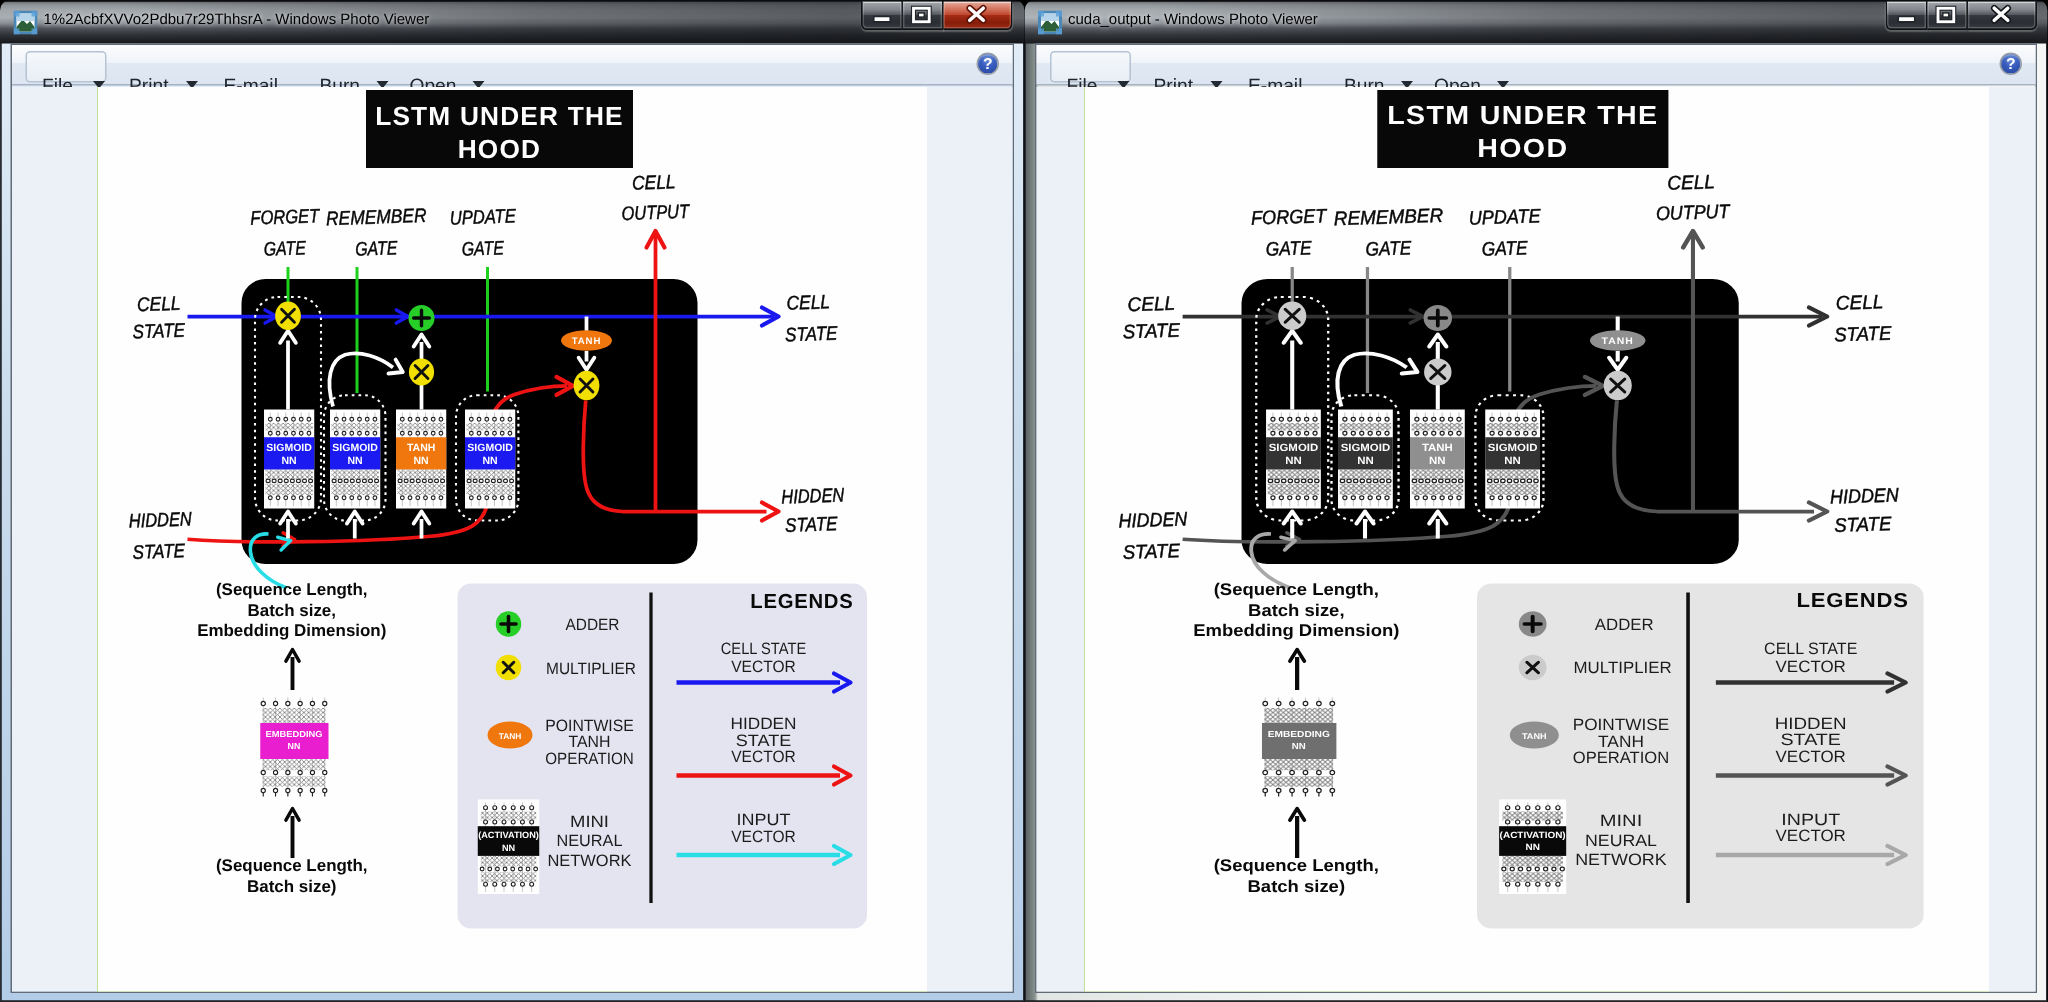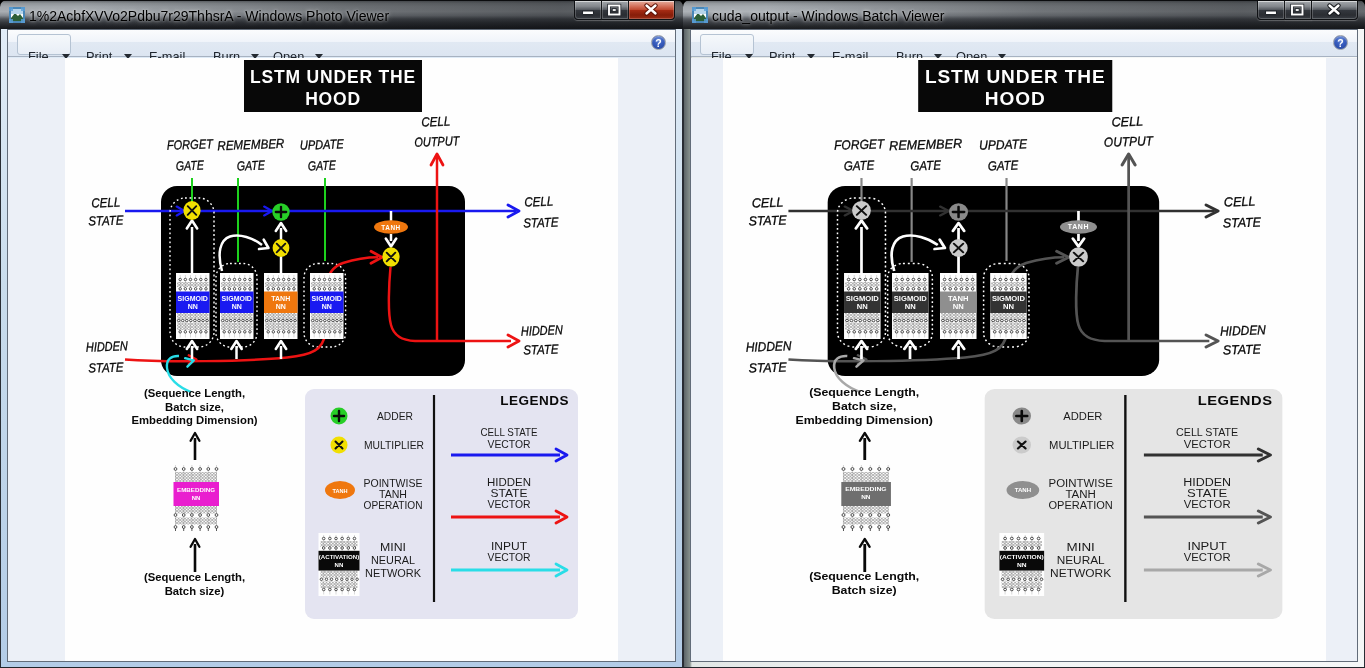--- a/index.html
+++ b/index.html
@@ -1,20 +1,20 @@
 <!DOCTYPE html>
 <html><head><meta charset="utf-8"><style>
 *{margin:0;padding:0;box-sizing:border-box}
 html,body{width:1365px;height:668px;overflow:hidden;background:#000;font-family:"Liberation Sans",sans-serif}
 .stage{position:absolute;left:0;top:0;width:1365px;height:668px;opacity:0.999;will-change:transform;transform:translateZ(0)}
 .win{position:absolute;top:0;height:668px;border-radius:7px 7px 0 0;overflow:hidden}
 .tbar{position:absolute;left:0;top:0;right:0;height:29px;background:linear-gradient(180deg,#6a6e73 0%,#909599 8%,#a2a7ac 20%,#aaafb4 38%,#8a8f95 52%,#51555b 64%,#33363b 78%,#202226 92%,#17191d 100%);border-top:1px solid #0c0d0f}
 .tbar .glow{position:absolute;left:0;top:0;width:100%;height:100%;background:linear-gradient(90deg,rgba(18,20,23,0) 12%,rgba(18,20,23,.38) 52%,rgba(18,20,23,.52) 82%,rgba(18,20,23,.45) 100%)}
 .ticon{position:absolute;left:9px;top:6px;width:16px;height:16px}
-.ttext{position:absolute;left:29px;top:7px;font-size:14px;color:#000;white-space:nowrap;text-shadow:0 0 3px rgba(255,255,255,.6),0 0 6px rgba(255,255,255,.4)}
+.ttext{position:absolute;left:29px;top:7px;font-size:10px;color:#000;white-space:nowrap;text-shadow:0 0 3px rgba(255,255,255,.6),0 0 6px rgba(255,255,255,.4)}
 .caps{position:absolute;top:0;height:20px;display:flex}
 .cap{height:19px;border:1px solid #101215;border-top:none;position:relative;box-shadow:inset 0 1px 0 rgba(255,255,255,.45),inset 0 0 0 1px rgba(255,255,255,.2),0 1px 1px rgba(255,255,255,.25)}
 .cap.min{width:28px;border-radius:0 0 0 4px}
 .cap.max{width:27px;border-left:none}
 .cap.cls{width:46px;border-left:none;border-radius:0 0 4px 0}
 .capg{background:linear-gradient(180deg,#a6aaae 0%,#84888d 30%,#54585e 49%,#35393f 52%,#2b2e33 78%,#3a3e44 100%)}
 .capr{background:linear-gradient(180deg,#e7af9f 0%,#d3705a 30%,#bf4930 49%,#a62c15 52%,#871e0a 78%,#9c2e17 100%)}
 .glass{position:absolute;left:0;top:29px;right:0;bottom:0;border-left:1px solid #2a2e35;border-right:1px solid #2a2e35;border-bottom:1px solid #23262b}
 .glassL{background:linear-gradient(180deg,#e2edf8 0%,#cadded 40%,#b4cde8 100%)}
 .glassR{background:linear-gradient(90deg,#5d6568 0,#89938f 6px,#e2e7e6 8px,#f2f5f5 30%,#f6f8f8 100%)}
@@ -534,21 +534,21 @@
     <svg class="ticon" viewBox="0 0 16 16">
           <rect x="1" y="1" width="14" height="14" fill="#fff"></rect>
           <rect x="1" y="1" width="14" height="14" fill="none" stroke="#4a88b8" stroke-width="2"></rect>
           <path d="M2 11 L6 6 L9 9 L11 7 L14 11 L14 14 L2 14 Z" fill="#2d6038"></path>
           <rect x="2" y="2" width="12" height="5" fill="#b7d5ea"></rect>
           <rect x="0" y="0" width="4" height="4" fill="#5aa0d8" opacity=".8"></rect>
           <rect x="12" y="0" width="4" height="4" fill="#5aa0d8" opacity=".8"></rect>
           <rect x="0" y="12" width="4" height="4" fill="#5aa0d8" opacity=".8"></rect>
           <rect x="12" y="12" width="4" height="4" fill="#5aa0d8" opacity=".8"></rect>
         </svg>
-    <div class="ttext">cuda_output - Windows Batch Viewer</div>
+    <div class="ttext">cuda_output - Windows Photo Viewer</div>
     <div class="caps" style="left:574px">
       <div class="cap min capg"><svg width="26" height="18" viewBox="0 0 26 18">
               <rect x="7.5" y="10" width="11" height="3.6" fill="#fff" stroke="#23272c" stroke-width="1.1" rx="0.5"></rect>
             </svg></div>
       <div class="cap max capg"><svg width="25" height="18" viewBox="0 0 25 18">
               <rect x="7" y="4.5" width="10.5" height="9" fill="none" stroke="#23272c" stroke-width="3.4"></rect>
               <rect x="7" y="4.5" width="10.5" height="9" fill="none" stroke="#fff" stroke-width="1.9"></rect>
               <rect x="10.2" y="7.6" width="4" height="2.8" fill="#fff" stroke="#23272c" stroke-width="1"></rect>
             </svg></div>
       <div class="cap cls capg"><svg width="44" height="18" viewBox="0 0 44 18">

